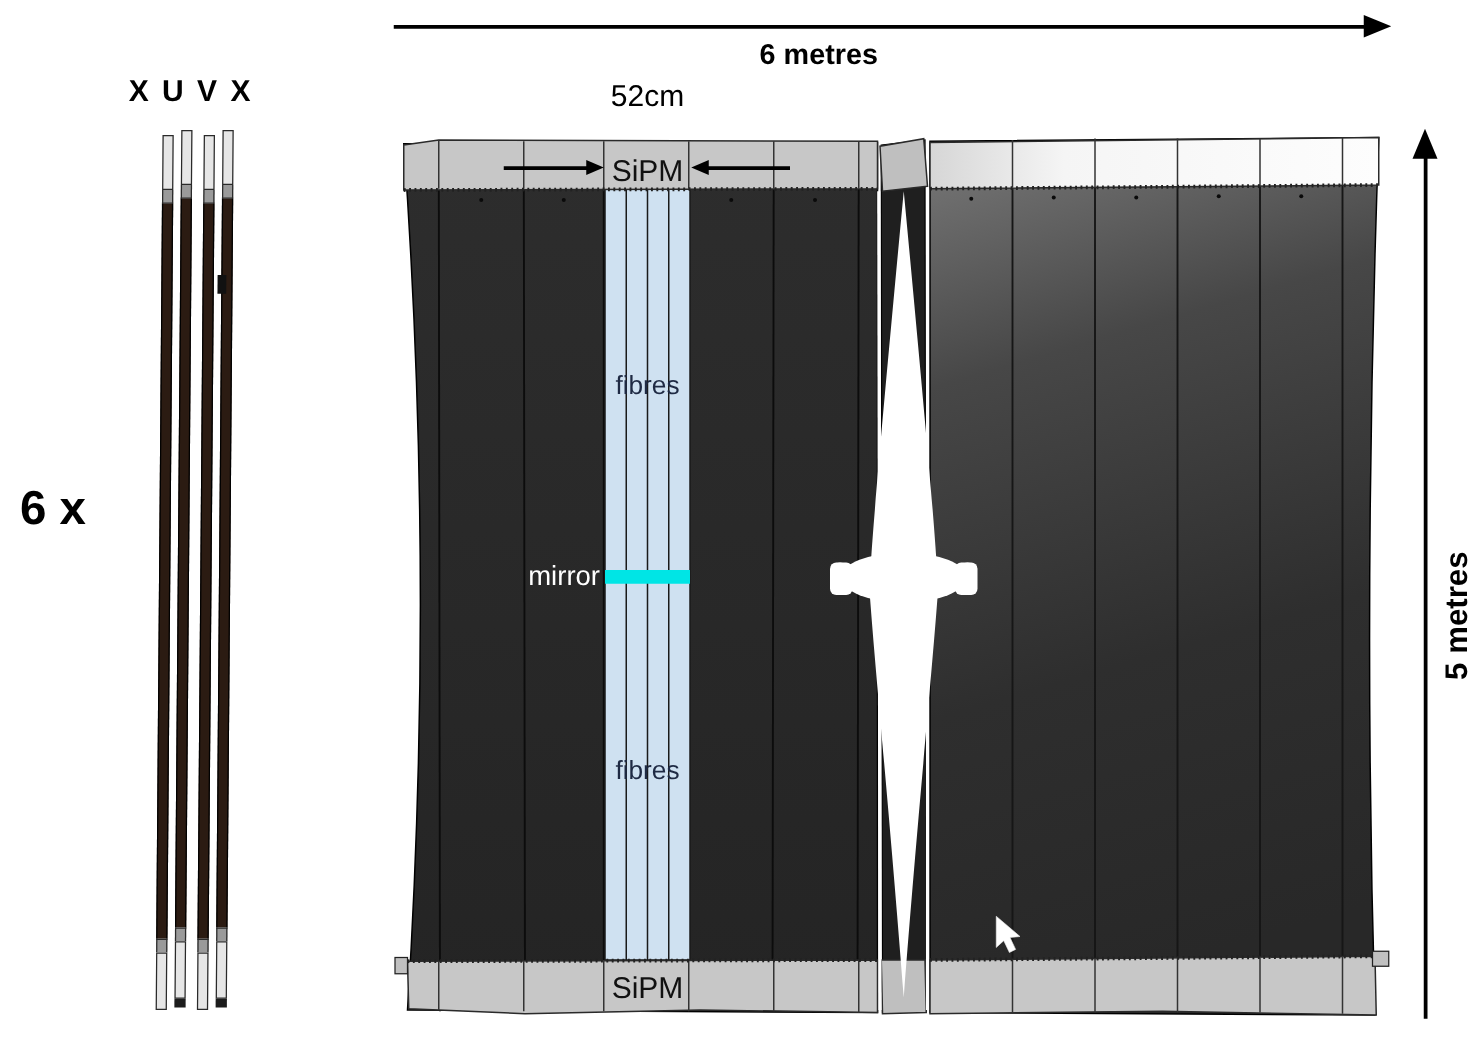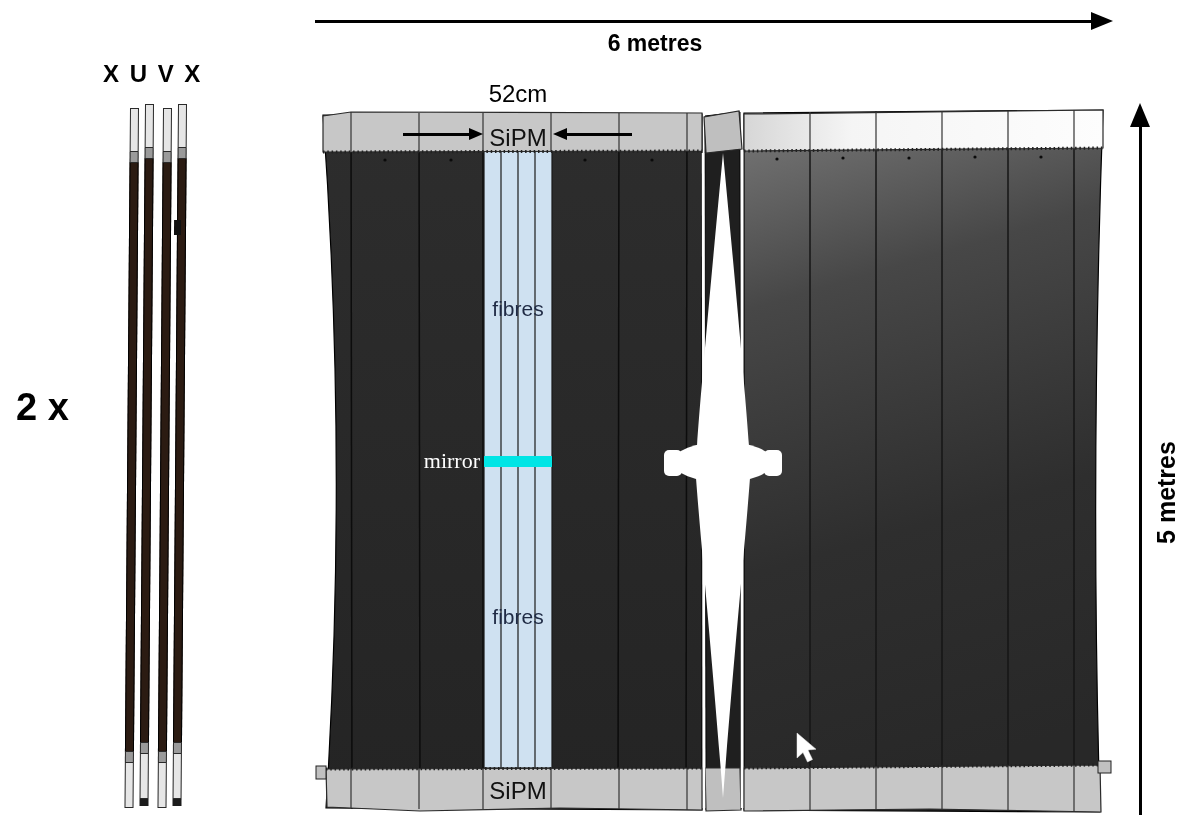--- a/index.html
+++ b/index.html
@@ -163,34 +163,34 @@
   </svg>
 
   <div class="hline" style="left:315px;top:20px;width:780px;height:3px;"></div>
   <div class="tri-right" style="left:1091px;top:12px;"></div>
   <div class="lbl bold" style="left:545px;top:30px;width:220px;text-align:center;font-size:23px;">6 metres</div>
 
   <div class="hline" style="left:1139px;top:124px;width:3px;height:691px;"></div>
   <div class="tri-up" style="left:1130px;top:103px;"></div>
   <div class="lbl bold" style="left:1086px;top:478px;width:160px;text-align:center;font-size:25px;transform:rotate(-90deg);">5 metres</div>
 
-  <div class="lbl" style="left:468px;top:80px;width:100px;text-align:center;font-size:24px;">52cm</div>
+  <div class="lbl" style="left:468px;top:64px;width:100px;text-align:center;font-size:24px;">52cm</div>
   <div class="hline" style="left:403px;top:133px;width:68px;height:2.5px;"></div>
   <div class="tri-right-sm" style="left:469px;top:128px;"></div>
   <div class="hline" style="left:566px;top:133px;width:66px;height:2.5px;"></div>
   <div class="tri-left" style="left:553px;top:128px;"></div>
   <div class="lbl" style="left:482px;top:124px;width:72px;text-align:center;font-size:24px;color:#111;">SiPM</div>
 
   <div class="lbl" style="left:482px;top:297px;width:72px;text-align:center;font-size:21px;color:#1f2a44;">fibres</div>
   <div class="lbl" style="left:482px;top:605px;width:72px;text-align:center;font-size:21px;color:#1f2a44;">fibres</div>
-  <div class="lbl" style="left:398px;top:448px;width:82px;text-align:right;font-size:22px;color:#ffffff;font-family:Liberation Serif, serif;">mirror</div>
+  <div class="lbl" style="left:398px;top:448px;width:82px;text-align:right;font-size:22px;color:#ffffff;">mirror</div>
   <div class="lbl" style="left:482px;top:777px;width:72px;text-align:center;font-size:24px;color:#111;">SiPM</div>
 
   <div class="lbl bold" style="left:103px;top:60px;font-size:24px;letter-spacing:2px;">X U V X</div>
-  <div class="lbl bold" style="left:16px;top:386px;font-size:38px;">2 x</div>
+  <div class="lbl bold" style="left:16px;top:386px;font-size:38px;">6 x</div>
 
   <div class="strip" style="left:130px;top:108px;height:700px;">
     <div class="cap capTop"></div>
     <div class="joint"></div>
     <div class="sbody"></div>
     <div class="jointB"></div>
     <div class="cap capBot"></div>
   </div>
   <div class="strip" style="left:145px;top:104px;height:702px;">
     <div class="cap capTop"></div>

